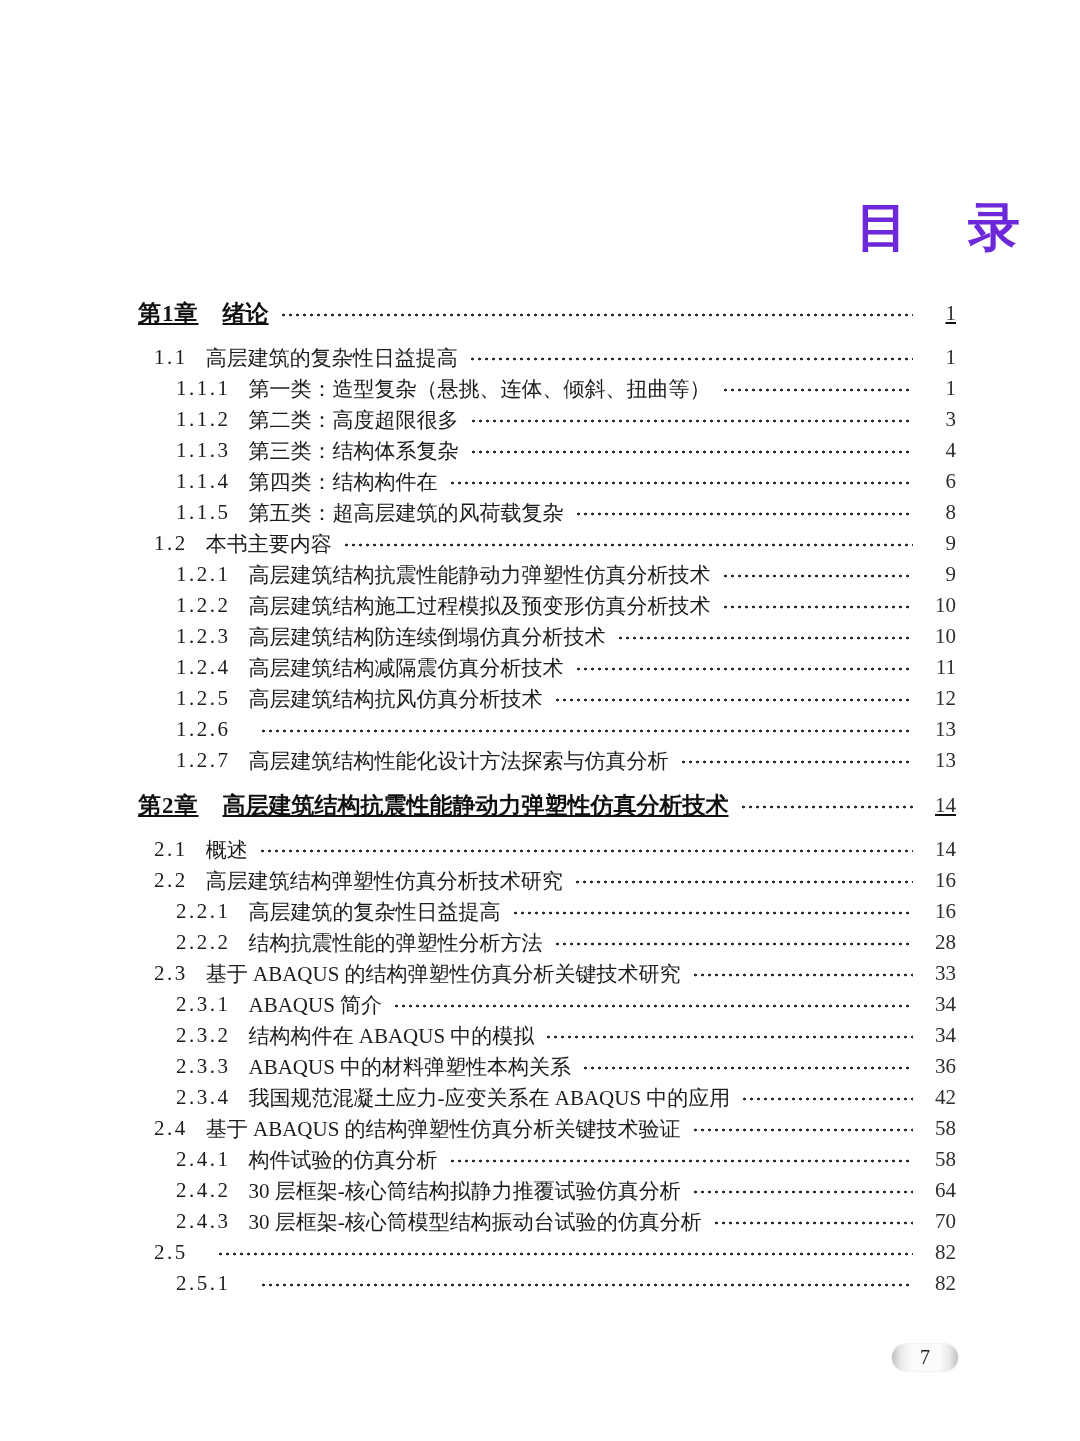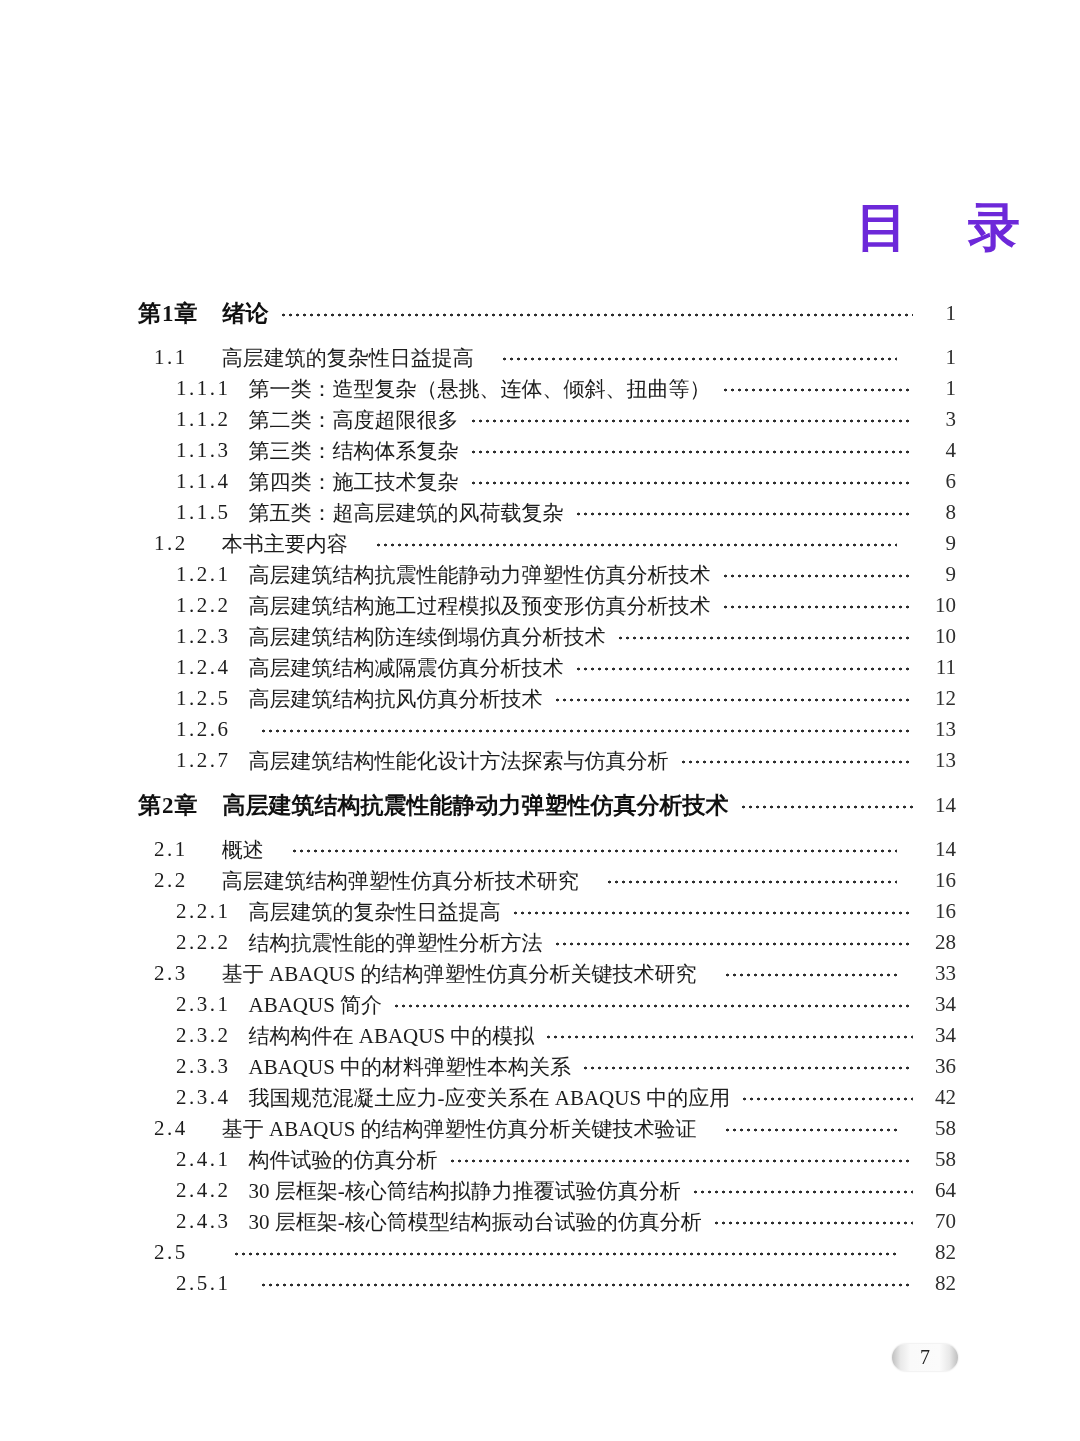--- a/index.html
+++ b/index.html
@@ -40,24 +40,24 @@
     height: 31px;
     font-size: 21px;
     white-space: nowrap;
   }
   .row.chapter {
     height: 34px;
     font-size: 23px;
     font-weight: bold;
     color: #111111;
     margin: 12px 0;
+    text-decoration: underline;
   }
   .row.section {
     padding-left: 16px;
-    gap: 16px;
   }
   .row.subsection {
     padding-left: 38px;
     justify-content: space-between;
   }
   .num {
     letter-spacing: 2.5px;
     margin-right: 18px;
     flex: 0 0 auto;
   }
@@ -134,21 +134,21 @@
       <span class="pg">3</span>
     </div>
     <div class="row subsection">
       <span class="num">1.1.3</span>
       <span class="title">第三类：结构体系复杂</span>
       <span class="leader"></span>
       <span class="pg">4</span>
     </div>
     <div class="row subsection">
       <span class="num">1.1.4</span>
-      <span class="title">第四类：施工技术复杂</span>
+      <span class="title">第四类：结构构件在</span>
       <span class="leader"></span>
       <span class="pg">6</span>
     </div>
     <div class="row subsection">
       <span class="num">1.1.5</span>
       <span class="title">第五类：超高层建筑的风荷载复杂</span>
       <span class="leader"></span>
       <span class="pg">8</span>
     </div>
     <div class="row section">

